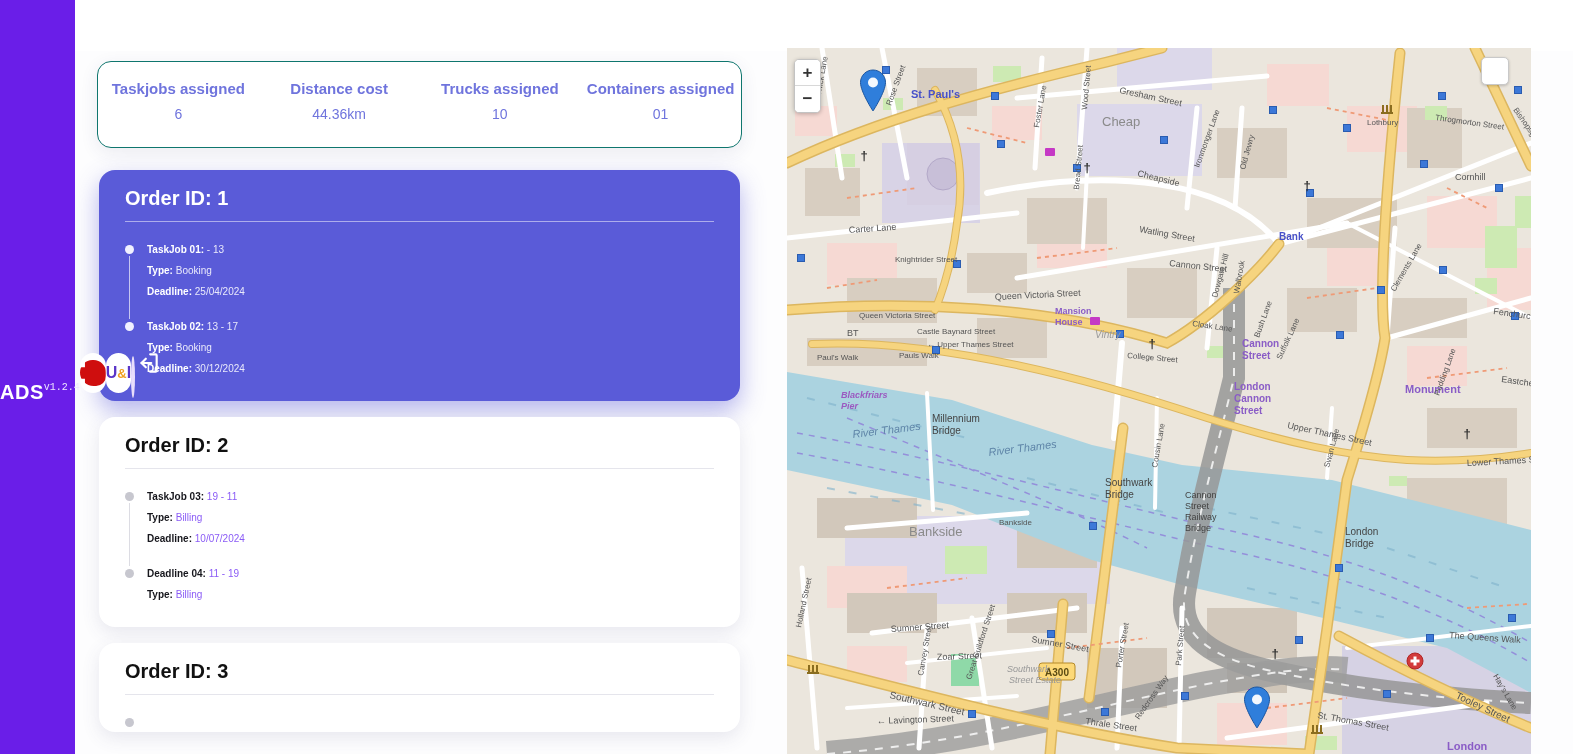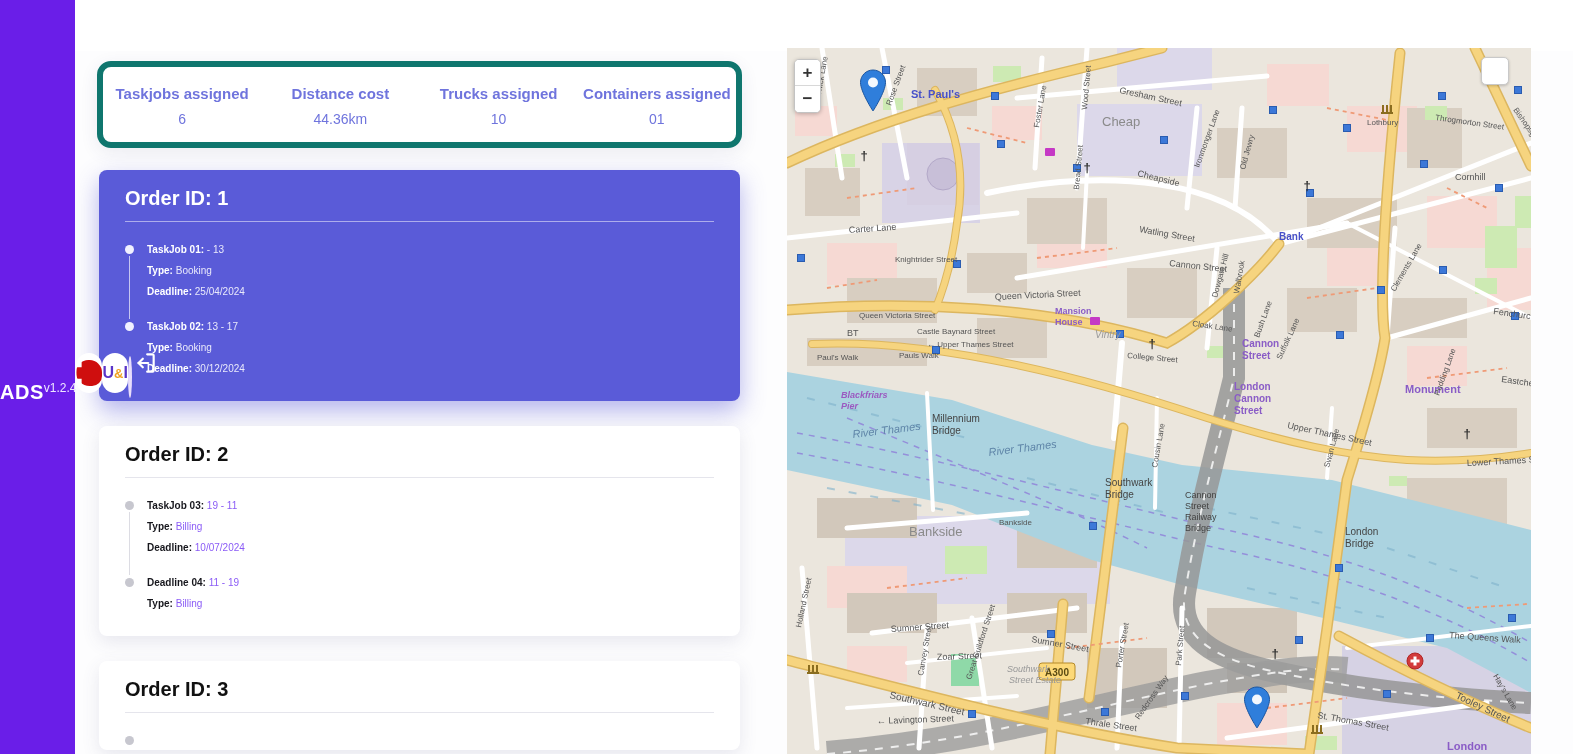--- a/index.html
+++ b/index.html
@@ -4,21 +4,21 @@
 <style>
   * { margin:0; padding:0; box-sizing:border-box; }
   html,body { width:1573px; height:754px; overflow:hidden;
     font-family:"Liberation Sans", sans-serif; background:#fdfdfe; }
   .app { position:relative; width:1573px; height:754px; }
 
   
   .sidebar { position:absolute; left:0; top:0; width:75px; height:754px;
     background:var(--c-sidebar,#6a1ee8); display:flex; flex-direction:row; align-items:center; z-index:5; }
   .brand { color:#fff; font-size:20px; font-weight:bold; margin-top:30px; letter-spacing:.5px; }
-  .brand-ver { color:#eee6ff; font-size:12px; margin-top:21px; }
+  .brand-ver { color:#eee6ff; font-size:10px; margin-top:21px;font-family:Liberation Mono, monospace; }
   .side-div { width:40px; height:1px; background:rgba(255,255,255,.55); margin:16px 0 12px; }
   .tile { width:40px; height:40px; background:#fff; border-radius:20px; margin-bottom:8px;
     display:flex; align-items:center; justify-content:center; border:none; cursor:pointer; }
   .redblob { width:26px; height:26px; background:#cf0e0e; border-radius:50% 50% 40% 55%;
     clip-path:polygon(20% 0,100% 0,100% 100%,20% 100%,20% 72%,0 72%,0 28%,20% 28%); }
   .uandi { font-weight:bold; font-size:16px; color:#5a35c8; letter-spacing:0; }
   .uandi .amp { color:#f0a020; font-size:13px; }
   .side-spacer { flex:1; }
   .avatar { width:42px; height:42px; border-radius:50%; overflow:hidden; border:2px solid #e8defc;
     background:#c09a28; position:relative; cursor:pointer; }
@@ -31,30 +31,30 @@
 
   
   .header { position:absolute; left:75px; top:0; width:1498px; height:51px; background:#fff; z-index:2; }
   .hdr-divider { position:absolute; left:96px; top:50px; width:1445px; height:1px; background:#ebebf1; z-index:1; }
   .back-btn { position:absolute; left:99px; top:11px; width:33px; height:33px; border-radius:50%;
     background:#f4f4f8; border:none; font-size:17px; color:#222; cursor:pointer; line-height:31px; }
   .page-title { position:absolute; left:142px; top:12px; font-size:25px; font-weight:800; color:#0d0d12; }
 
   
   .stats-card { position:absolute; left:97px; top:61px; width:645px; height:87px; background:#fff;
-    border-radius:14px; border:6px solid #0f766e; box-shadow:0 5px 18px rgba(60,60,110,.09);
+    border-radius:14px; border:1px solid #0f766e; box-shadow:0 5px 18px rgba(60,60,110,.09);
     display:flex; padding-top:18px; z-index:2; }
   .stat { flex:1; text-align:center; }
   .stat .lbl { font-size:15px; font-weight:bold; color:var(--c-accent,#6f74dd); }
   .stat .val { font-size:14px; color:var(--c-accent,#6f74dd); margin-top:9px; }
 
   
   .orders { position:absolute; left:99px; top:170px; width:641px; z-index:2; }
-  .order-card { background:#fff; border-radius:8px; padding:17px 26px 20px;
-    box-shadow:0 6px 18px rgba(70,70,120,.12); margin-bottom:25px; }
+  .order-card { background:#fff; border-radius:16px; padding:17px 26px 20px;
+    box-shadow:0 6px 18px rgba(70,70,120,.12); margin-bottom:16px; }
   .order-card.selected { background:var(--c-selected,#5a5bd8); box-shadow:0 10px 24px rgba(90,91,216,.45); }
   .order-title { font-size:20px; font-weight:800; color:#111; }
   .order-card.selected .order-title { color:#fff; }
   .order-div { height:1px; background:#e5e5ec; margin-top:11px; }
   .order-card.selected .order-div { background:rgba(255,255,255,.5); }
   .tj-list { margin-top:17px; }
   .tj { position:relative; padding-left:22px; margin-bottom:14px; font-size:10px; line-height:21px; }
   .tj:last-child { margin-bottom:2px; }
   .tj::before { content:""; position:absolute; left:0; top:6px; width:9px; height:9px; border-radius:50%; background:#c7c7cf; }
   .order-card.selected .tj::before { background:#f1f1ff; }

